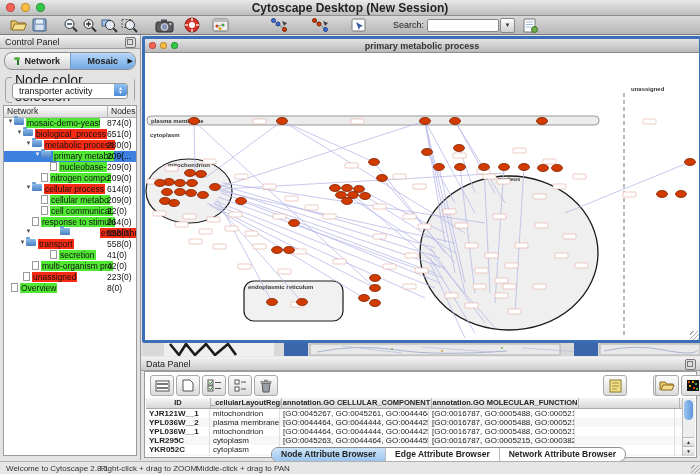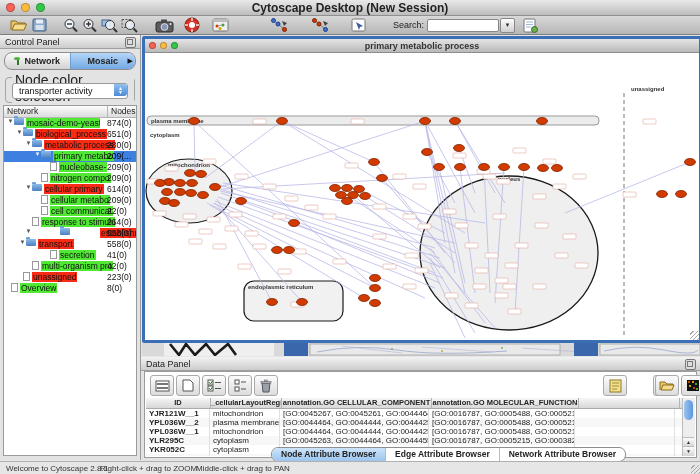--- a/index.html
+++ b/index.html
@@ -295,21 +295,21 @@
           </div>
           <div class="trow" style="padding-left: 30px;">
             <span class="arrow"></span>
             <span class="tico-file"></span>
             <span class="chip green">nitrogen compo</span>
             <span class="count">209(0)</span>
           </div>
           <div class="trow" style="padding-left: 21px;">
             <span class="arrow">▼</span>
             <span class="tico-folder"></span>
-            <span class="chip red">cellular primary</span>
+            <span class="chip red">cellular process</span>
             <span class="count">614(0)</span>
           </div>
           <div class="trow" style="padding-left: 30px;">
             <span class="arrow"></span>
             <span class="tico-file"></span>
             <span class="chip green">cellular metabo</span>
             <span class="count">209(0)</span>
           </div>
           <div class="trow" style="padding-left: 30px;">
             <span class="arrow"></span>

